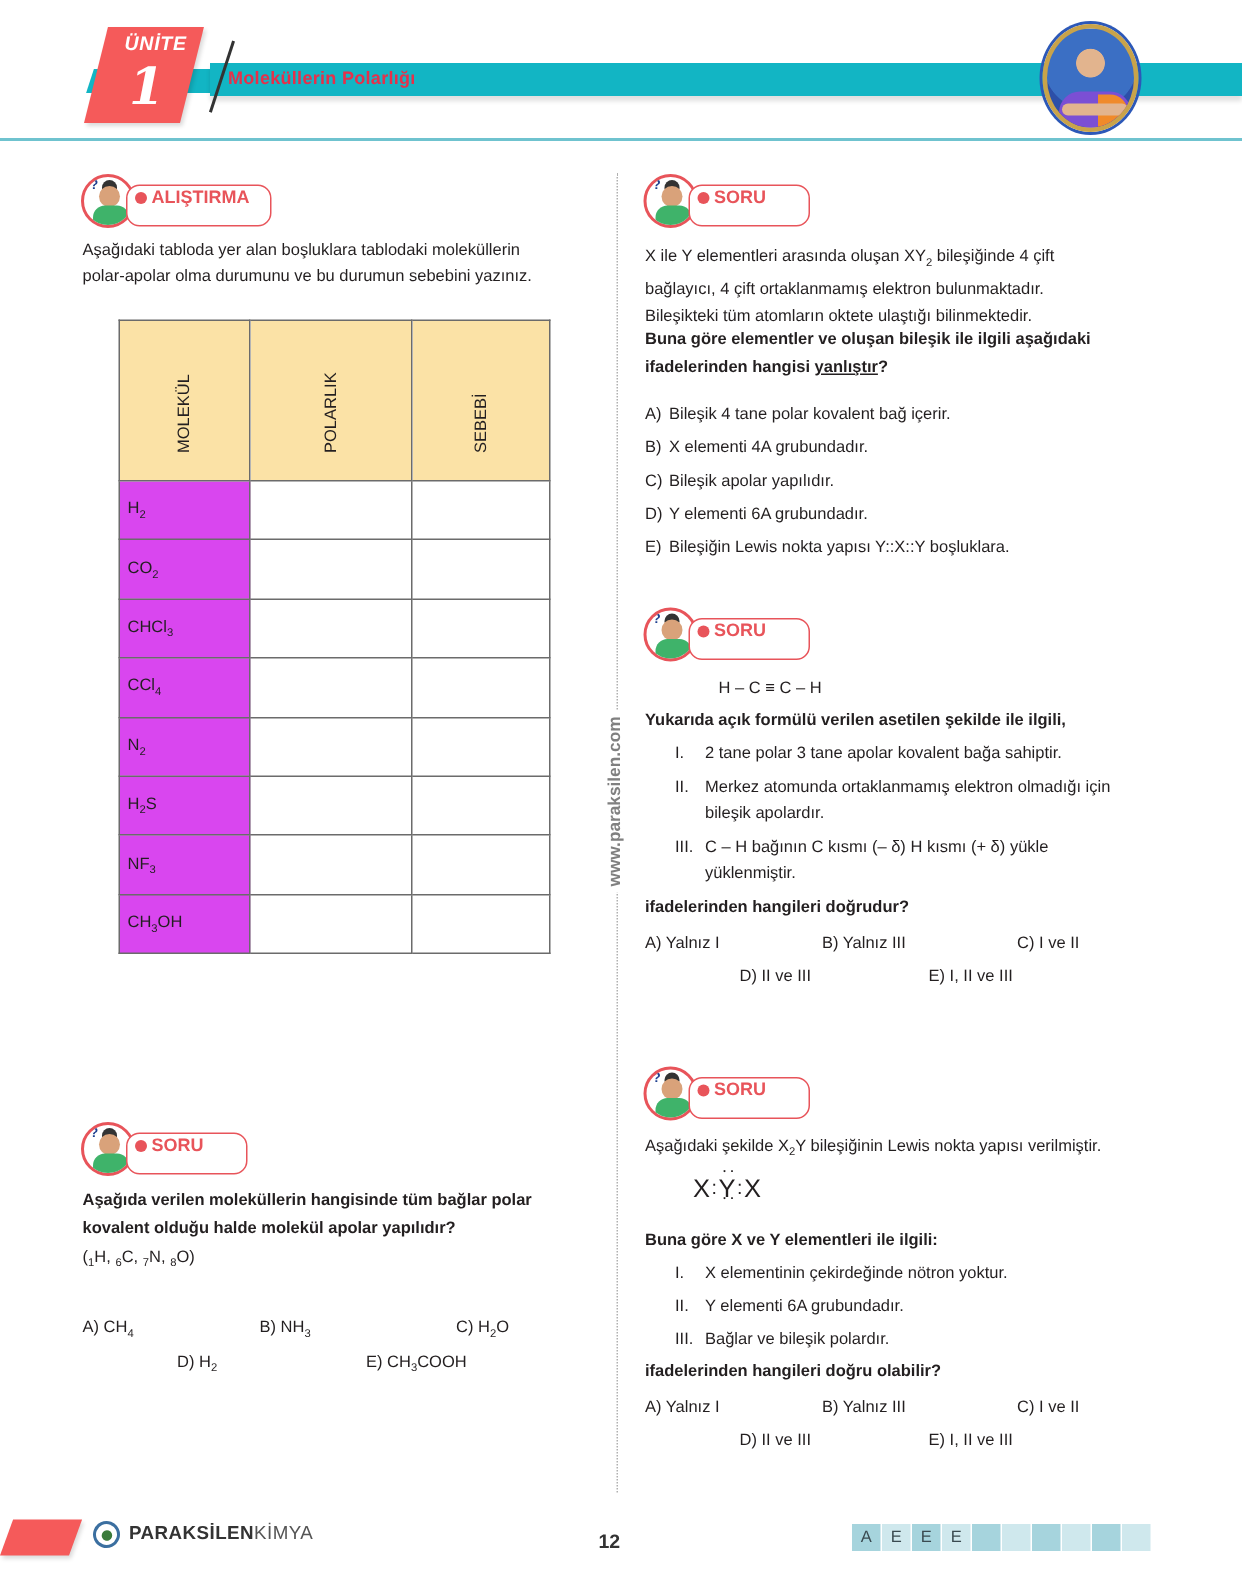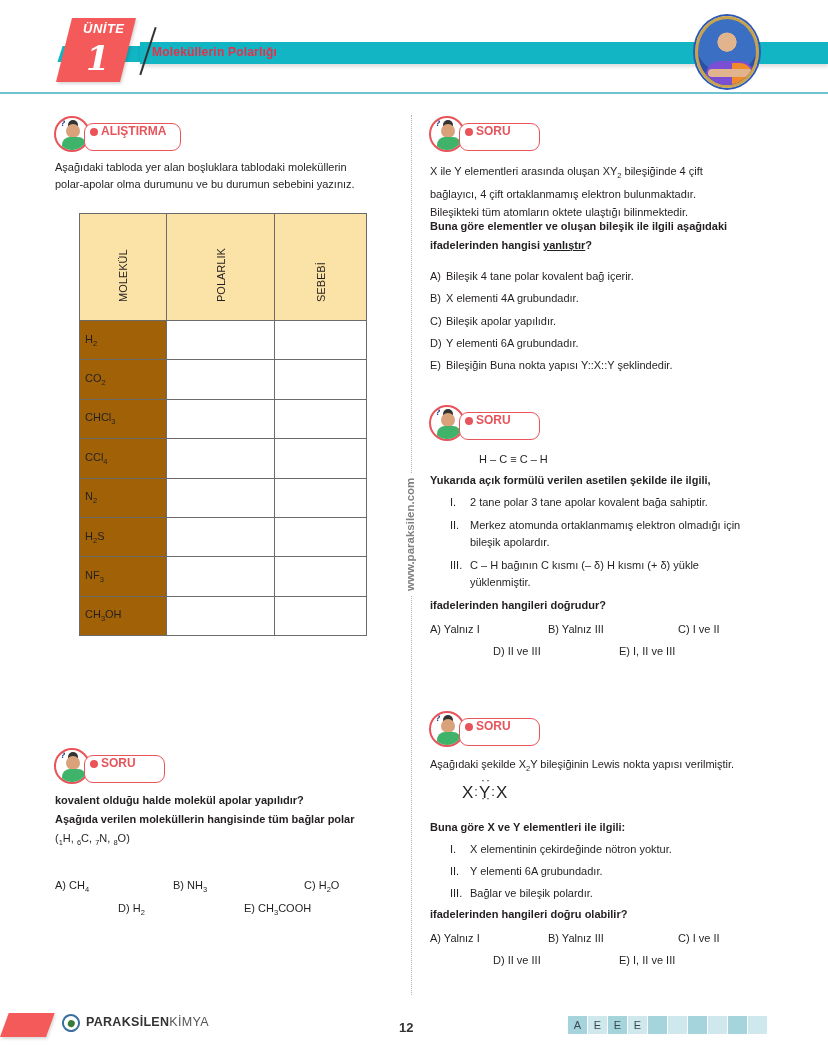--- a/index.html
+++ b/index.html
@@ -40,21 +40,21 @@
   .bold { font-weight: bold; }
   sub { font-size: 7.5px; vertical-align: -3px; }
   .u { text-decoration: underline; }
 
   
   .tbl { position: absolute; left: 79px; top: 213px; border-collapse: collapse; }
   .tbl td, .tbl th { border: 1.5px solid #6b6b6b; }
   .tbl th { height: 107px; background: #fbe2a6; font-weight: normal; position: relative; }
   .tbl th .rot { position: absolute; left: 50%; bottom: 6px; transform-origin: 0 0; transform: rotate(-90deg) translateY(-50%); font-size: 11px; white-space: nowrap; }
   .tbl td { height: 39.4px; font-size: 11px; padding-left: 5px; }
-  .tbl td.mol { background: #a16207; width: 87px; }
+  .tbl td.mol { background: #d946ef; width: 87px; }
   .tbl td.c2 { width: 108px; background: #fff; }
   .tbl td.c3 { width: 92px; background: #fff; }
 
   
   .opt { position: absolute; font-size: 11px; white-space: nowrap; }
   .roman { position: absolute; font-size: 11px; line-height: 17px; }
   .roman .n { display: inline-block; width: 20px; }
 
   
   .foot-red { position: absolute; left: 0; top: 1013px; width: 46px; height: 24px; background: #f55a5a; transform: skewX(-20deg); transform-origin: 0 100%; box-shadow: 2px 2px 3px rgba(0,0,0,0.15); }
@@ -164,22 +164,22 @@
 <div class="badge" style="left:54px; top:748px;">
   <div class="circle">
       <div class="hair"></div>
       <div class="face"></div>
       <div class="body"></div>
       <div class="q">?</div>
     </div>
   <div class="pill" style="padding-right:28px;"><span class="dot"></span><span>SORU</span></div>
 </div>
 <div class="txt bold" style="left:55px; top:791px; line-height:19px;">
+  <div>Aşağıda verilen moleküllerin hangisinde tüm bağlar polar</div>
   <div>kovalent olduğu halde molekül apolar yapılıdır?</div>
-  <div>Aşağıda verilen moleküllerin hangisinde tüm bağlar polar</div>
 </div>
 <div class="txt" style="left:55px; top:830px;">(<sub>1</sub><span>H</span>, <sub>6</sub><span>C</span>, <sub>7</sub><span>N</span>, <sub>8</sub><span>O</span>)</div>
 
 <div class="opt" style="left:55px; top:879px;"><span>A)</span> <span>CH</span><sub>4</sub><span></span></div>
 <div class="opt" style="left:173px; top:879px;"><span>B)</span> <span>NH</span><sub>3</sub><span></span></div>
 <div class="opt" style="left:304px; top:879px;"><span>C)</span> <span>H</span><sub>2</sub><span>O</span></div>
 <div class="opt" style="left:118px; top:902px;"><span>D)</span> <span>H</span><sub>2</sub><span></span></div>
 <div class="opt" style="left:244px; top:902px;"><span>E)</span> <span>CH</span><sub>3</sub><span>COOH</span></div>
 
 <div class="badge" style="left:429px; top:116px;">
@@ -198,21 +198,21 @@
 </div>
 <div class="txt bold" style="left:430px; top:217px; line-height:19px;">
   <div>Buna göre elementler ve oluşan bileşik ile ilgili aşağıdaki</div>
   <div><span>ifadelerinden hangisi </span><span class="u">yanlıştır</span><span>?</span></div>
 </div>
 <div class="txt" style="left:430px; top:265px; line-height:22.3px;">
   <div><span style="display:inline-block;width:16px;">A)</span><span>Bileşik 4 tane polar kovalent bağ içerir.</span></div>
   <div><span style="display:inline-block;width:16px;">B)</span><span>X elementi 4A grubundadır.</span></div>
   <div><span style="display:inline-block;width:16px;">C)</span><span>Bileşik apolar yapılıdır.</span></div>
   <div><span style="display:inline-block;width:16px;">D)</span><span>Y elementi 6A grubundadır.</span></div>
-  <div><span style="display:inline-block;width:16px;">E)</span><span>Bileşiğin Buna nokta yapısı Y::X::Y şeklindedir.</span></div>
+  <div><span style="display:inline-block;width:16px;">E)</span><span>Bileşiğin Lewis nokta yapısı Y::X::Y boşluklara.</span></div>
 </div>
 
 <div class="badge" style="left:429px; top:405px;">
   <div class="circle">
       <div class="hair"></div>
       <div class="face"></div>
       <div class="body"></div>
       <div class="q">?</div>
     </div>
   <div class="pill" style="padding-right:28px;"><span class="dot"></span><span>SORU</span></div>

